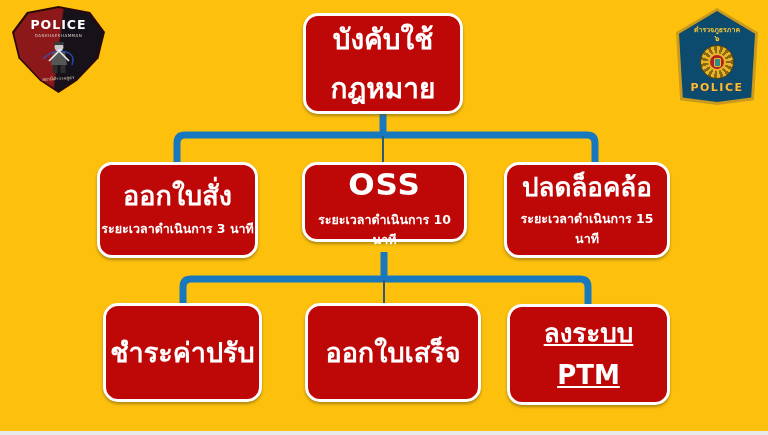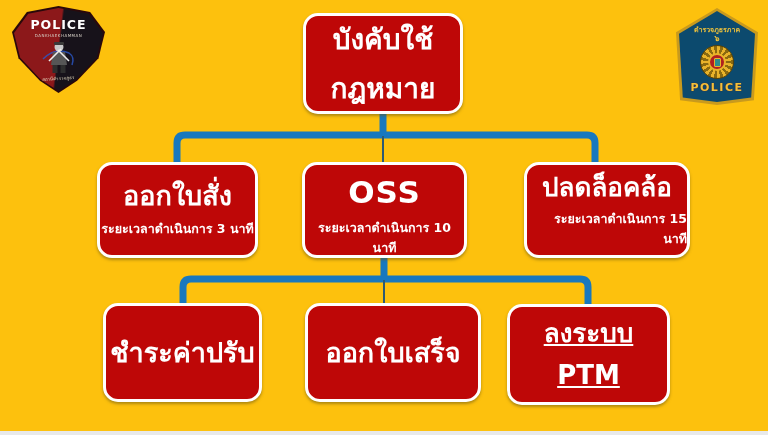--- a/index.html
+++ b/index.html
@@ -31,22 +31,22 @@
     box-shadow:0 2px 3px rgba(110,90,20,.55);
     color:var(--text);
     display:flex;flex-direction:column;align-items:center;justify-content:center;
     text-align:center;
   }
   .node .title{font-weight:bold;line-height:1.55;}
   .node .subtitle{font-weight:bold;font-size:12.5px;margin-top:2px;}
   .node-root{left:303px;top:13px;width:160px;height:101px;}
   .node-root .title{font-size:28px;line-height:1.75;}
   .node-m1{left:97px; top:162px;width:161px;height:96px;padding-bottom:20px;}
-  .node-m2{left:302px;top:162px;width:165px;height:96px;padding-bottom:6px;}
-  .node-m3{left:524px;top:162px;width:166px;height:96px;padding-bottom:18px;text-align:right;}
+  .node-m2{left:302px;top:162px;width:165px;height:80px;padding-bottom:6px;}
+  .node-m3{left:504px;top:162px;width:166px;height:96px;padding-bottom:18px;}
   .node-m1 .title{font-size:27px;margin-top:14px;}
   .node-m2 .title{font-size:31px;margin-top:12px;letter-spacing:1px;}
   .node-m3 .title{font-size:26px;margin-top:14px;}
   .node-m1 .title,.node-m3 .title{flex:1;display:flex;align-items:center;}
   .node-m2 .title{flex:1;display:flex;align-items:center;}
   .node-b1{left:103px;top:303px;width:159px;height:99px;}
   .node-b2{left:305px;top:303px;width:176px;height:99px;}
   .node-b3{left:507px;top:304px;width:163px;height:101px;}
   .node-b1 .title,.node-b2 .title{font-size:27px;}
   .node-b3 .title{font-size:26px;line-height:1.6;text-decoration:underline;}

